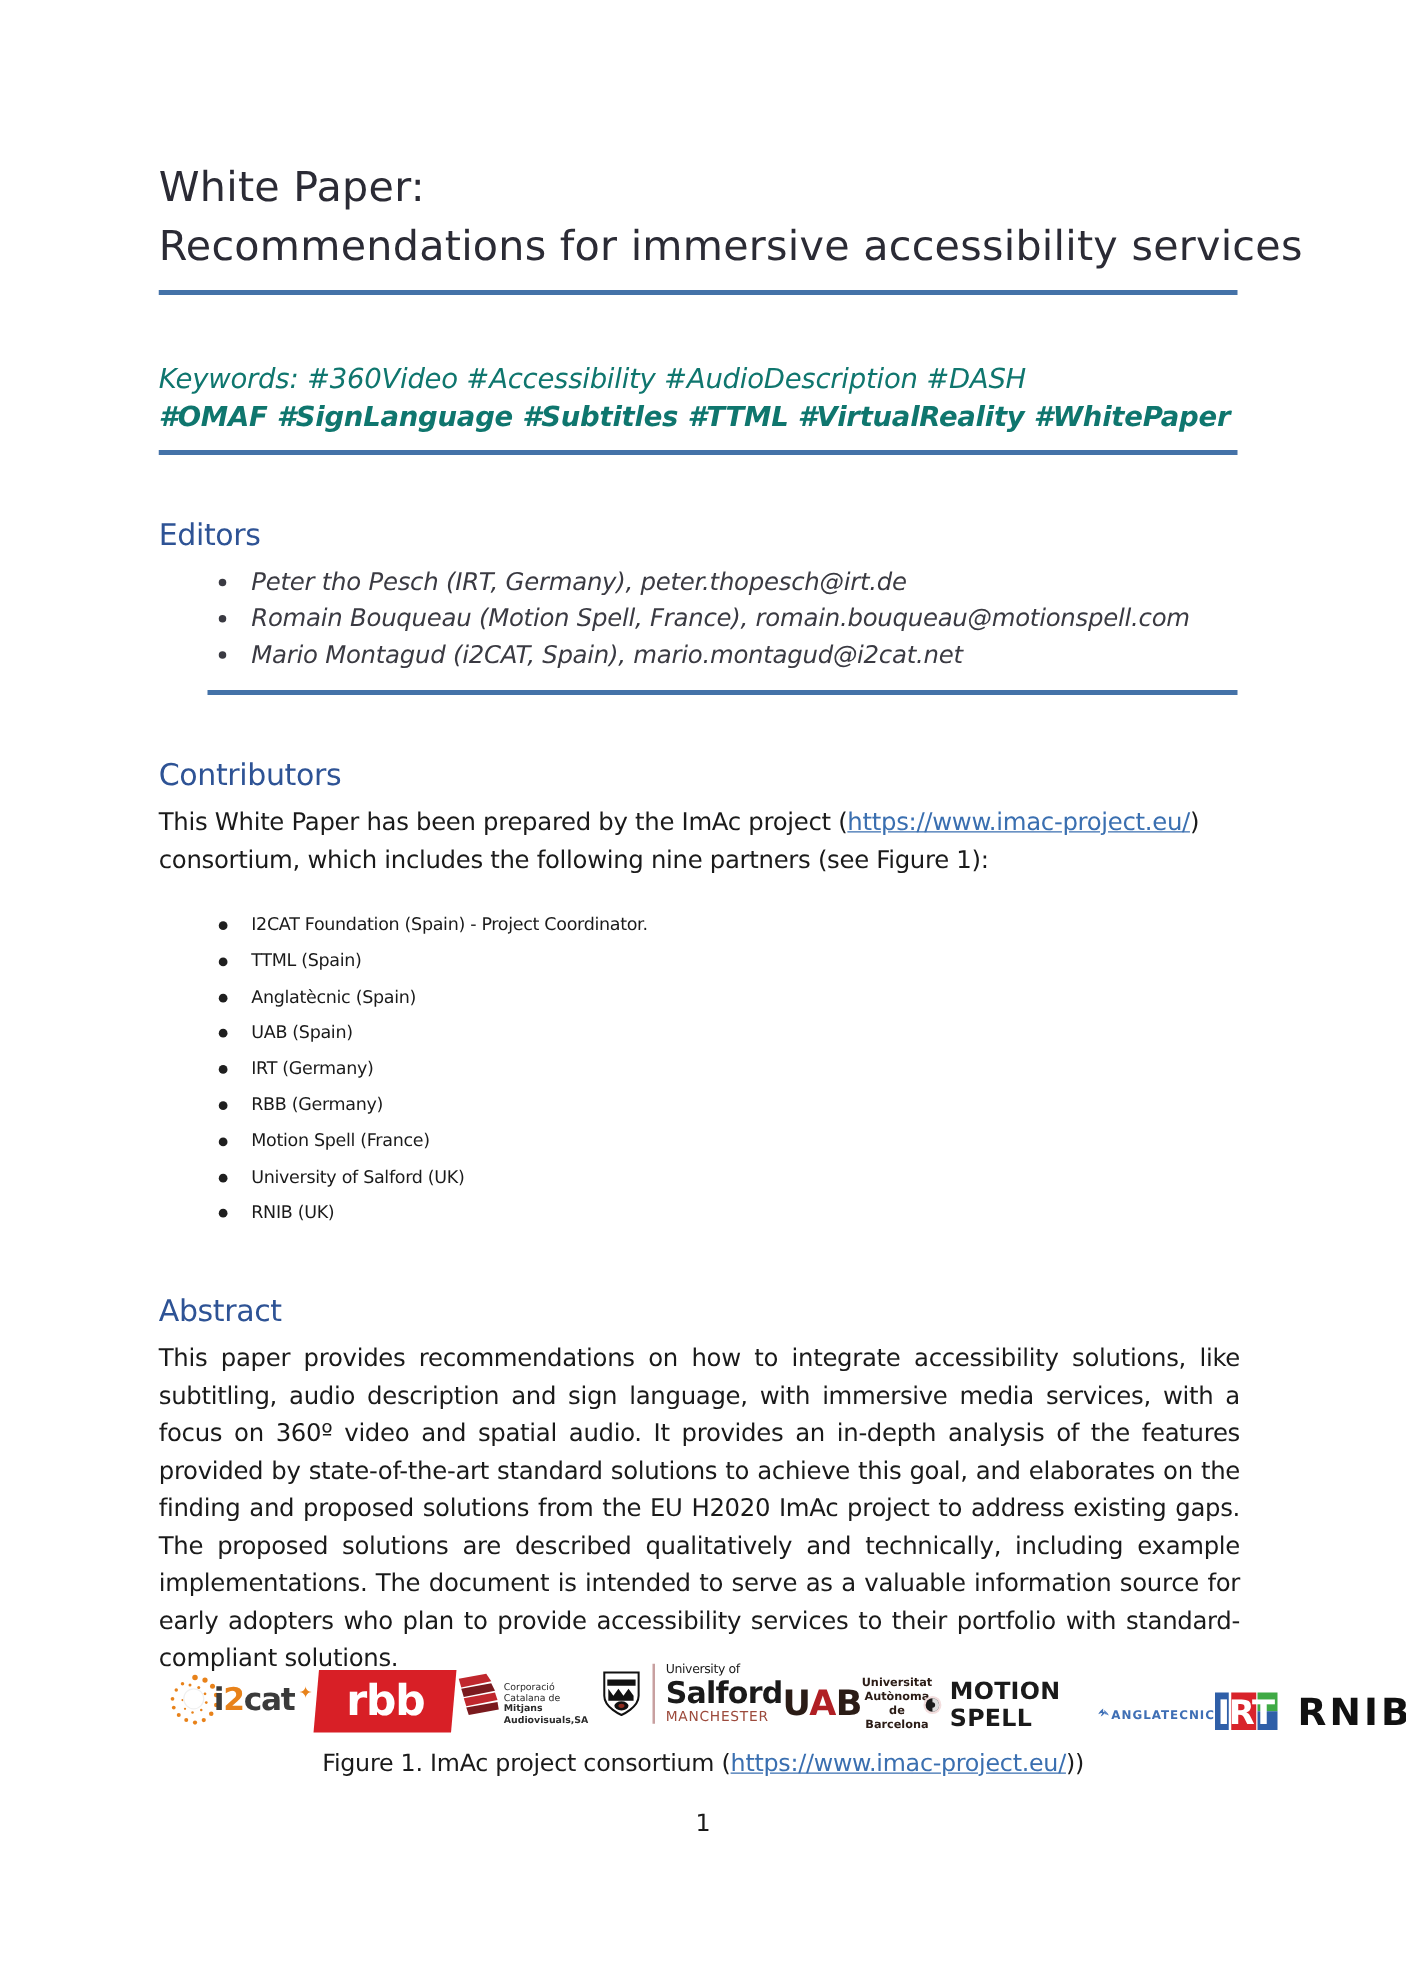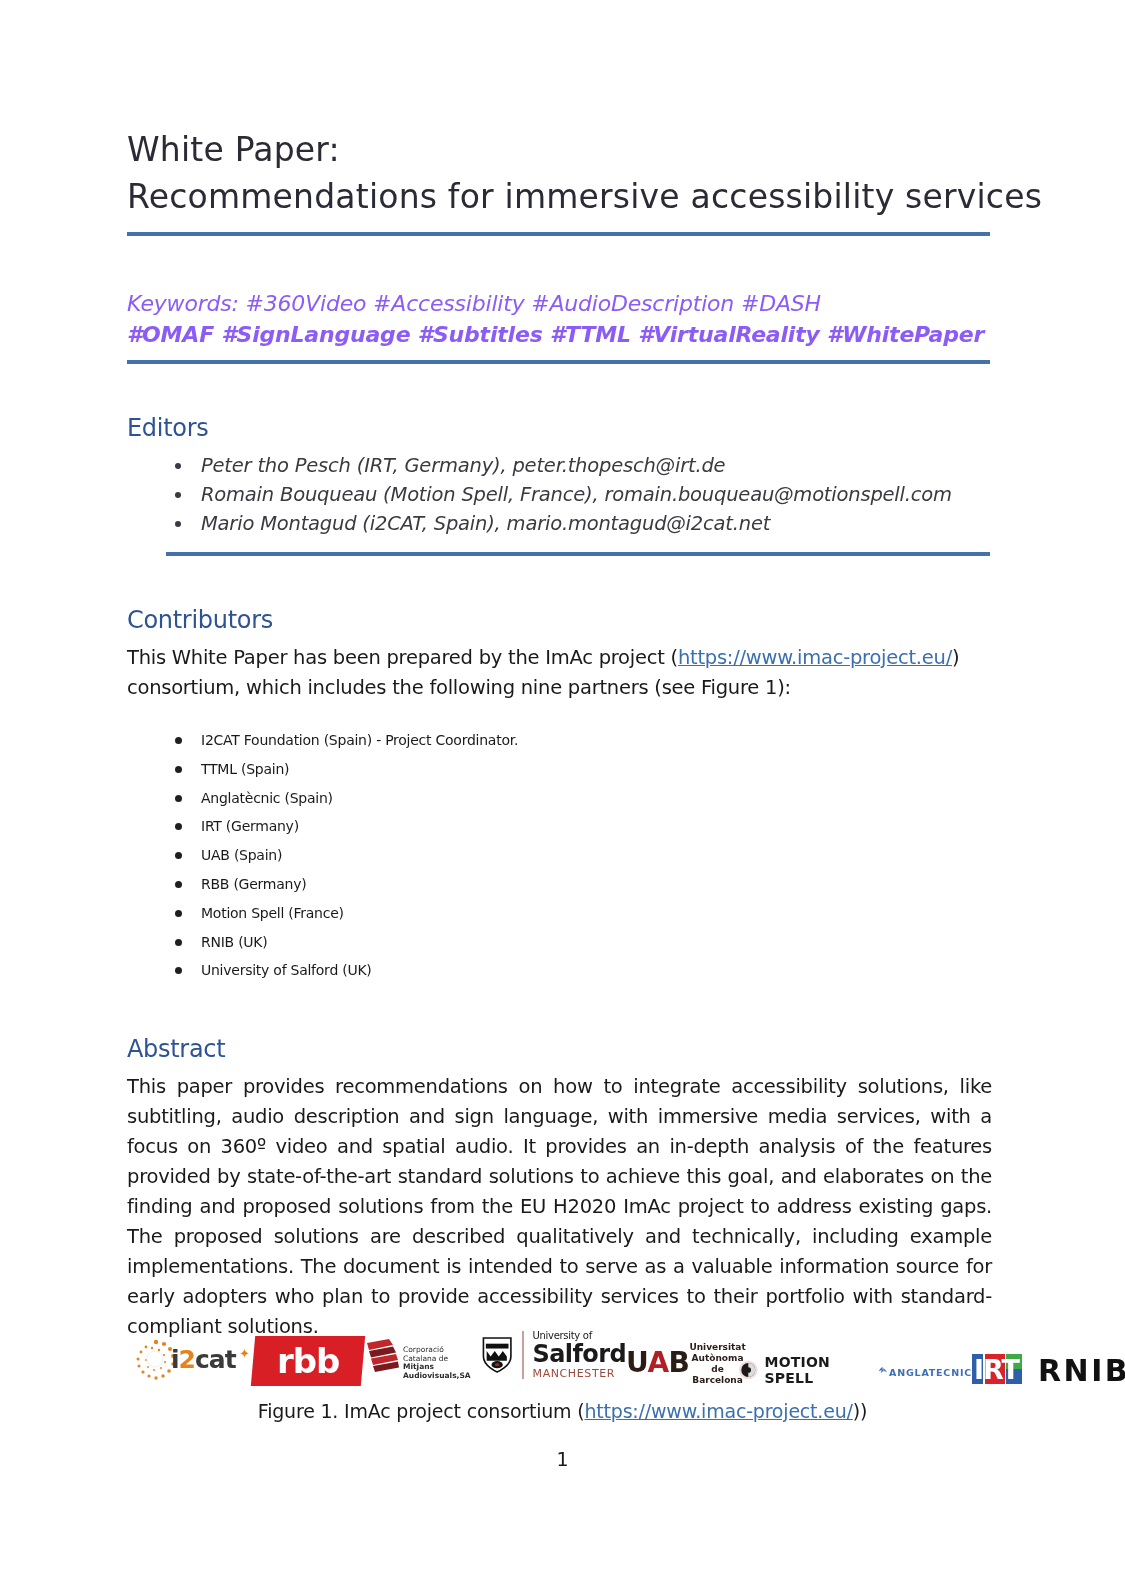--- a/index.html
+++ b/index.html
@@ -51,21 +51,21 @@
 
   
   .keywords-block {
     margin-top: 52px;
   }
   .kw-line {
     font-family: "DejaVu Sans", sans-serif;
     font-style: italic;
     font-size: 22px;
     line-height: 31px;
-    color: #8b5cf6;
+    color: #0f766e;
     letter-spacing: -0.2px;
     white-space: nowrap;
   }
   .kw-line.bold-part {
     font-weight: 700;
   }
   .rule-heavy.kw-rule {
     margin-top: 10px;
   }
 
@@ -257,21 +257,21 @@
   .uab-sub {
     font-family: "DejaVu Sans", sans-serif;
     font-size: 9px; font-weight: 700; color: #2b1c16;
     line-height: 11px; margin-top: 3px;
   }
 
   
   .logo-motionspell { width: 138px; display: flex; align-items: center; }
   .ms-text {
     font-family: "DejaVu Sans", sans-serif;
-    font-size: 14px; font-weight: 700; color: #1a1a1a;
+    font-size: 19px; font-weight: 700; color: #1a1a1a;
     letter-spacing: 0.2px; margin-left: 6px;
   }
 
   
   .logo-angla { width: 96px; text-align: center; position: relative; }
   .angla-text {
     font-family: "DejaVu Sans", sans-serif;
     font-size: 9.5px; font-weight: 700; color: #3f6fb5;
     letter-spacing: 0.8px; margin-top: 2px;
   }
@@ -337,26 +337,26 @@
     </div>
 
     <div>
       <div class="sec-heading">Contributors</div>
       <p class="body-para"><span>This White Paper has been prepared by the ImAc project (</span><a class="doclink" href="#">https://www.imac-project.eu/</a><span>)</span><br><span>consortium, which includes the following nine partners (see Figure 1):</span></p>
 
       <ul class="bullets partners-list">
         <li>I2CAT Foundation (Spain) - Project Coordinator.</li>
         <li>TTML (Spain)</li>
         <li>Anglatècnic (Spain)</li>
+        <li>UAB (Spain)</li>
         <li>IRT (Germany)</li>
-        <li>UAB (Spain)</li>
         <li>RBB (Germany)</li>
         <li>Motion Spell (France)</li>
+        <li>University of Salford (UK)</li>
         <li>RNIB (UK)</li>
-        <li>University of Salford (UK)</li>
       </ul>
     </div>
 
     <div>
       <div class="sec-heading">Abstract</div>
       <p class="body-para justified abstract-body">This paper provides recommendations on how to integrate accessibility solutions, like subtitling, audio description and sign language, with immersive media services, with a focus on 360º video and spatial audio. It provides an in-depth analysis of the features provided by state-of-the-art standard solutions to achieve this goal, and elaborates on the finding and proposed solutions from the EU H2020 ImAc project to address existing gaps. The proposed solutions are described qualitatively and technically, including example implementations. The document is intended to serve as a valuable information source for early adopters who plan to provide accessibility services to their portfolio with standard-compliant solutions.</p>
     </div>
 
   </div>
 

